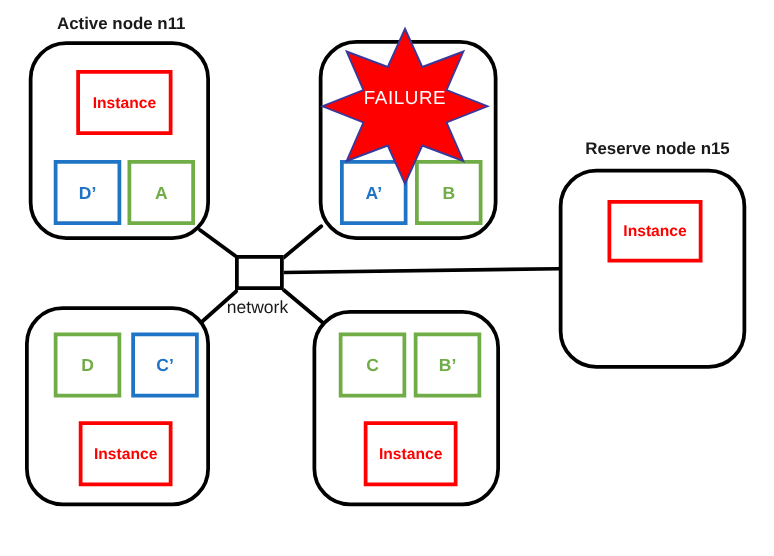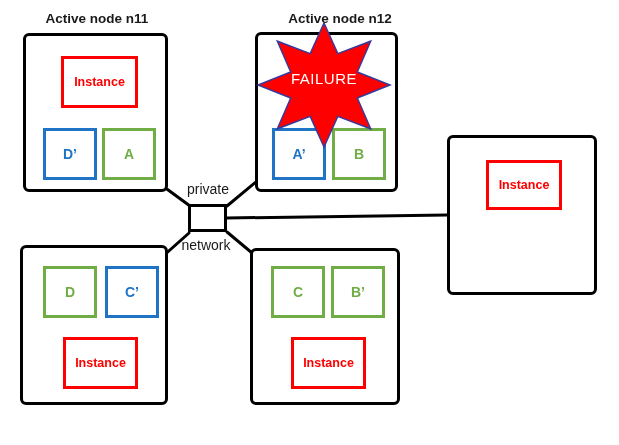--- a/index.html
+++ b/index.html
@@ -12,21 +12,21 @@
   #canvas{
     position:relative; width:619px; height:445px;
     background:var(--bg); overflow:hidden;
   }
   svg.layer{position:absolute; left:0; top:0; pointer-events:none;}
   #links{z-index:1;}
   #starlayer{z-index:30;}
   .link{stroke:var(--ink); stroke-width:3; stroke-linecap:round;}
   .node{
     position:absolute; background:var(--bg);
-    border:3px solid var(--ink); border-radius:6px; z-index:10;text-align:right;
+    border:3px solid var(--ink); border-radius:30px; z-index:10;text-align:right;
   }
   .node-title{
     position:absolute; width:160px; text-align:center; z-index:40;
     font-size:13.5px; color:var(--text); white-space:nowrap;font-weight:bold;
   }
   .instance-box{
     position:absolute; border:3px solid var(--red); background:var(--bg);
     display:flex; align-items:center; justify-content:center;
   }
   .instance-box span{
@@ -63,25 +63,24 @@
 
   <svg id="links" class="layer" width="619" height="445" viewBox="0 0 619 445">
     <line class="link" x1="160" y1="184" x2="190" y2="206"></line>
     <line class="link" x1="257" y1="181" x2="227" y2="206"></line>
     <line class="link" x1="227" y1="218" x2="447" y2="215"></line>
     <line class="link" x1="189" y1="233" x2="162" y2="257"></line>
     <line class="link" x1="227" y1="232" x2="258" y2="258"></line>
   </svg>
 
   <div id="switch-box"></div>
-  <div class="net-label" style="left:158px; top:181px;">private</div>
   <div class="net-label" style="left:156px; top:237px;">network</div>
 
   <div class="node-title" style="left:17px; top:11px;">Active node n11</div>
-  <div class="node-title" style="left:260px; top:11px;">Active node n12</div>
+  <div class="node-title" style="left:446px; top:111px;">Reserve node n15</div>
 
   <div class="node" style="left:23px; top:33px; width:145px; height:159px;">
     <div class="instance-box" style="left:35px; top:20px; width:77px; height:52px;">
       <span>Instance</span>
     </div>
     <div class="slot" style="left:17px; top:92px;" data-color="blue">
       <span>D’</span>
     </div>
     <div class="slot" style="left:76px; top:92px;" data-color="green">
       <span>A</span>

